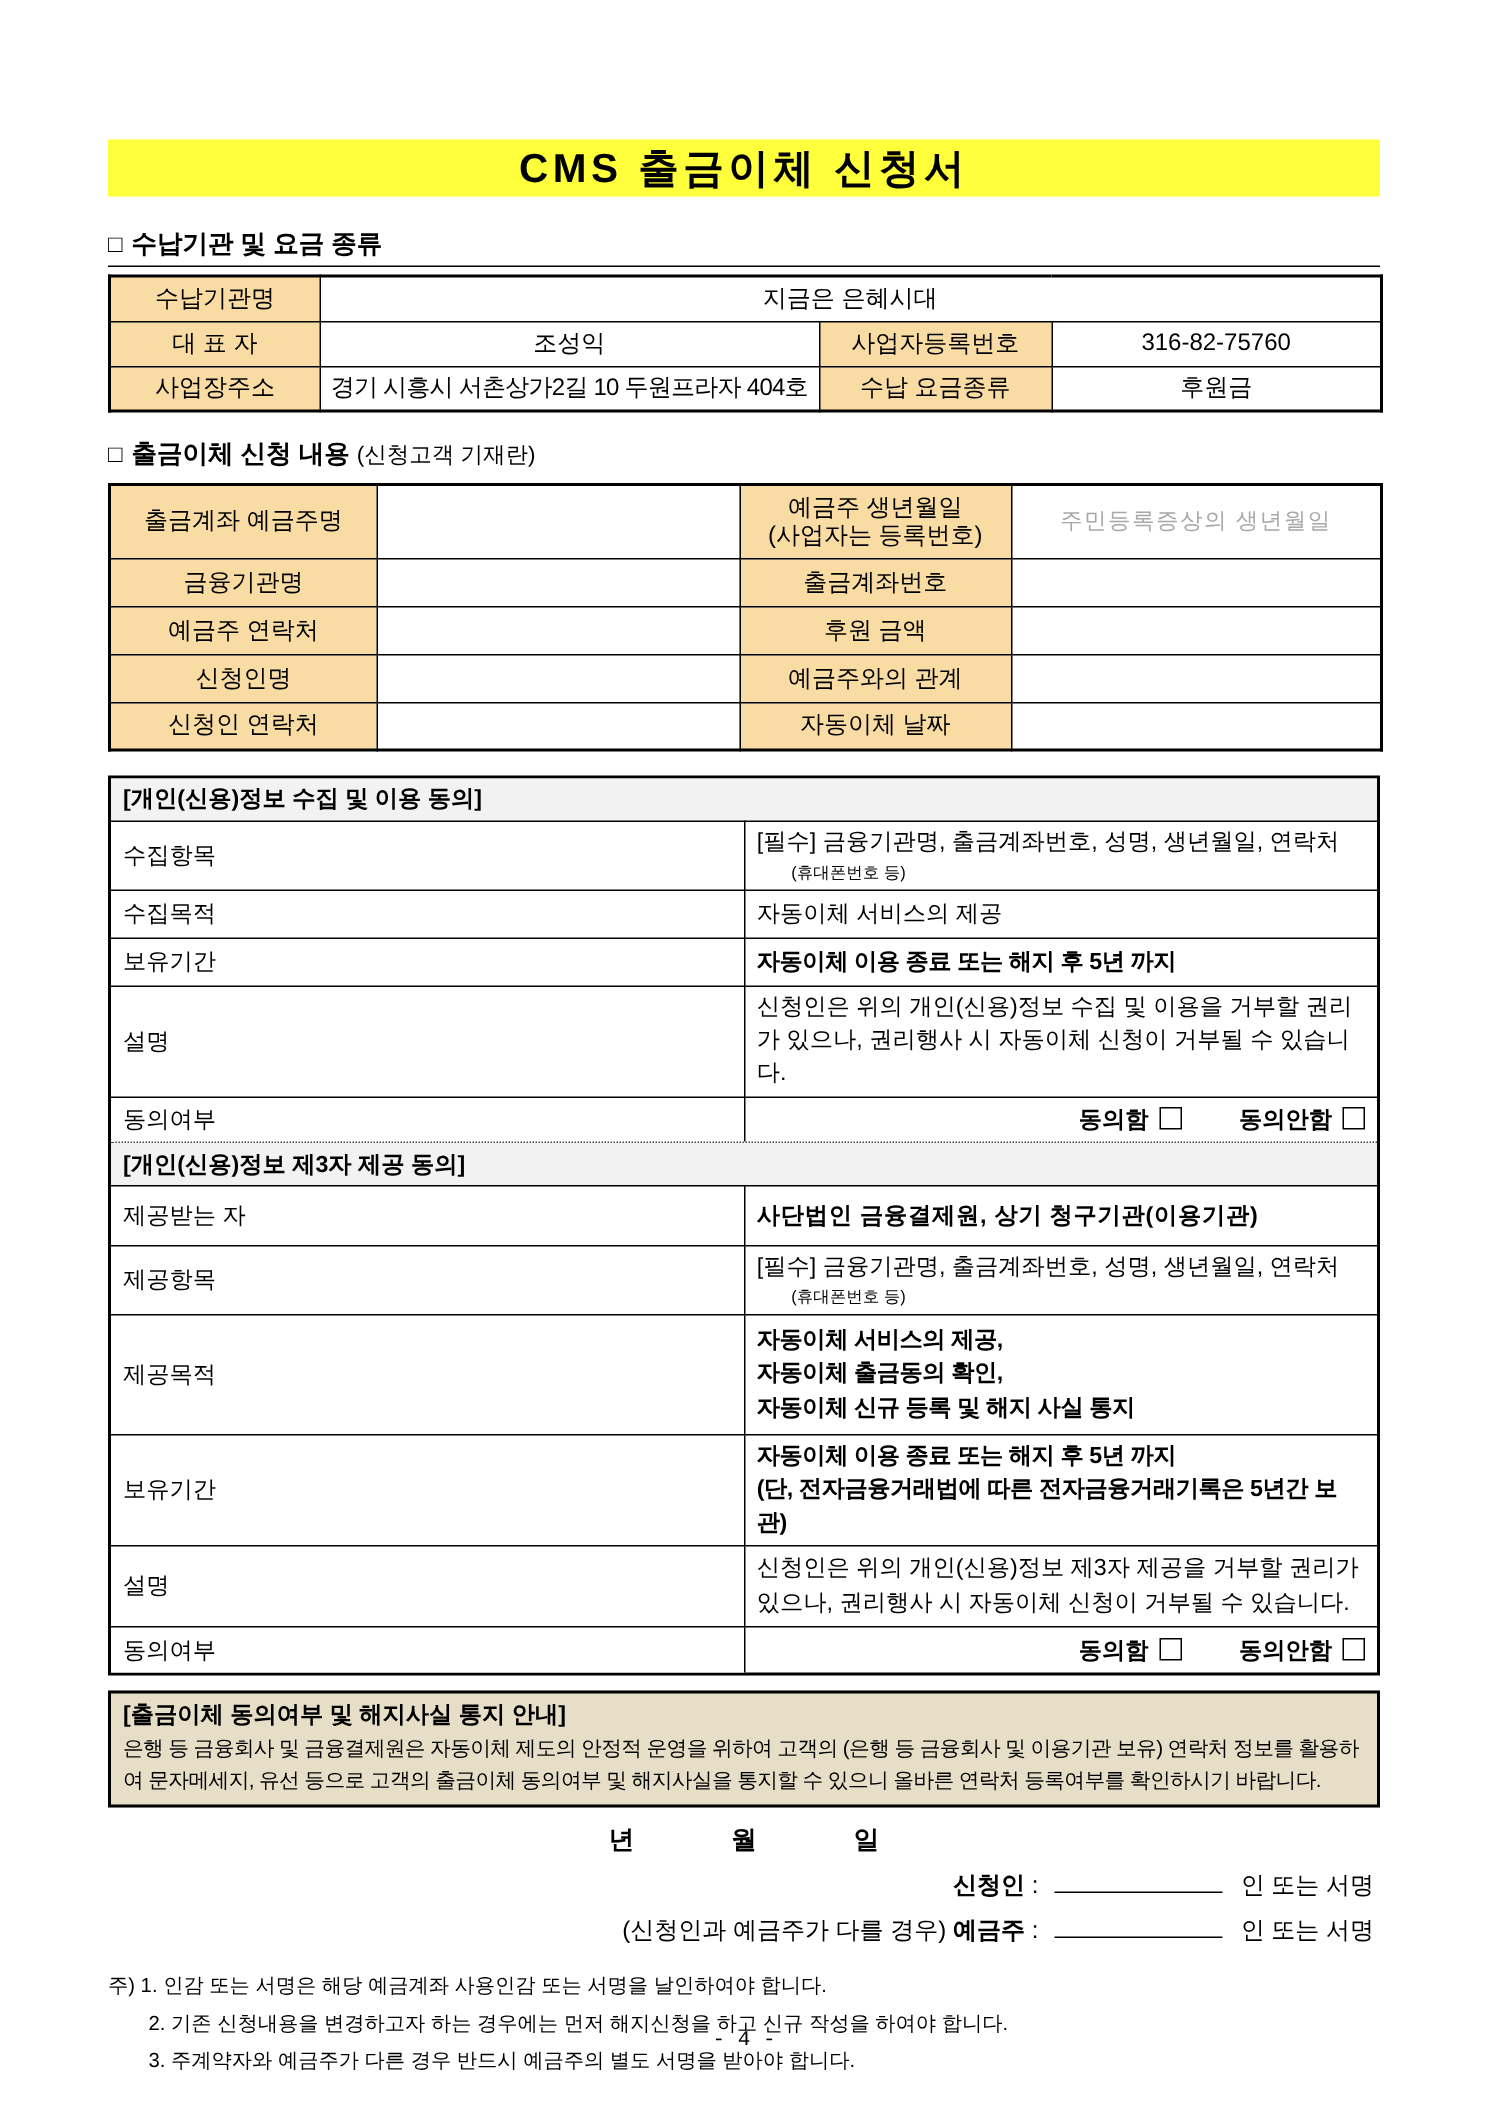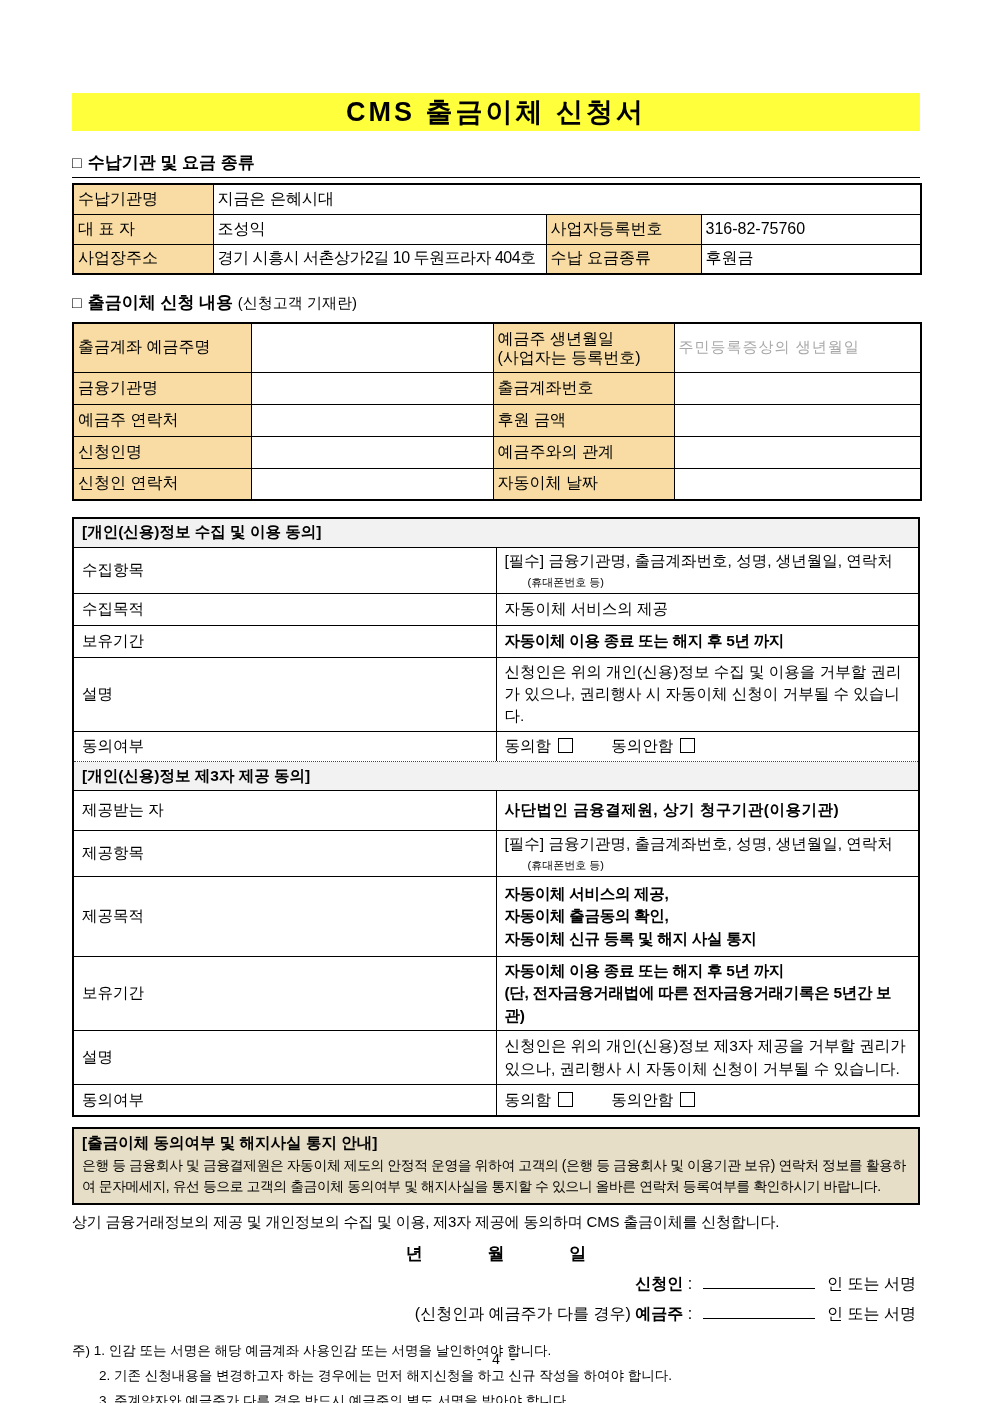--- a/index.html
+++ b/index.html
@@ -14,21 +14,21 @@
   .title-bar{background:var(--yellow);height:38px;line-height:38px;text-align:center;
     font-size:27px;font-weight:bold;letter-spacing:3px;}
 
   .heading{margin-top:20px;font-size:17px;font-weight:bold;padding-bottom:3px;}
   .heading .bullet{font-weight:normal;margin-right:6px;font-size:16px;}
   .heading .sub{font-weight:normal;font-size:15px;}
   .heading.rule{border-bottom:1.5px solid #000;}
   .heading.second{margin-top:16px;}
 
   table.grid{border-collapse:collapse;width:848px;margin-top:5px;table-layout:fixed;}
-  table.grid td{border:1px solid #000;vertical-align:middle;font-size:16px;height:30px;padding:2px 4px;margin-left:32px;}
+  table.grid td{border:1px solid #000;text-align:center;vertical-align:middle;font-size:16px;height:30px;padding:2px 4px;margin-left:32px;}
   table.grid{border:2px solid #000;}
   td.lab{background:var(--tan);}
   td.thick{border:2.5px solid #000;}
   td.small{font-size:13px;letter-spacing:-0.5px;border-radius:14px;}
   table.t2 td{height:32px;}
   table.t2 tr.tall td{height:49px;}
   .two-line{font-size:15px;line-height:1.2;}
   .placeholder{color:var(--ph);font-size:15px;letter-spacing:1px;}
 
   .consent-wrap{border:2px solid #000;margin-top:16px;}
@@ -38,21 +38,21 @@
   table.consent td:last-child{border-right:none;}
   table.consent tr:first-child td{border-top:none;}
   table.consent tr:last-child td{border-bottom:none;}
   td.chead{background:var(--chead);font-weight:bold;font-size:16px;height:28px;padding-left:6px;}
   td.clab{background:#fff;text-align:left;width:120px;font-size:16px;}
   td.cval{text-align:left;height:32px;}
   td.cval .small{font-size:11px;margin-left:23px;}
   .bold-line{font-weight:bold;letter-spacing:-0.3px;}
   .big-bold{font-weight:bold;font-size:19px;letter-spacing:0.5px;}
   .ml{line-height:1.45;}
-  td.agree-cell{text-align:left;font-weight:normal;height:30px;}
+  td.agree-cell{text-align:right;font-weight:bold;height:30px;}
   .cb{display:inline-block;width:15px;height:15px;border:1.6px solid #000;vertical-align:-2px;margin-left:7px;}
   .gap{display:inline-block;width:34px;}
   .dotted{border-top:1.5px dotted #444;}
 
   .notice{border:2px solid #000;background:var(--notice);margin-top:10px;padding:4px 8px 6px 8px;}
   .notice .nh{font-weight:bold;font-size:15.5px;margin-bottom:2px;}
   .notice .nb{font-size:13.8px;line-height:1.5;letter-spacing:-0.4px;}
 
   .decl{margin-top:8px;font-size:15px;letter-spacing:-0.2px;}
   .dateline{margin-top:10px;text-align:center;font-size:17px;font-weight:bold;}
@@ -233,21 +233,20 @@
         </tr>
       </tbody>
         </table>
     </div>
 
     <div class="notice">
       <div class="nh">[출금이체 동의여부 및 해지사실 통지 안내]</div>
       <div class="nb">은행 등 금융회사 및 금융결제원은 자동이체 제도의 안정적 운영을 위하여 고객의 (은행 등 금융회사 및 이용기관 보유) 연락처 정보를 활용하여 문자메세지, 유선 등으로 고객의 출금이체 동의여부 및 해지사실을 통지할 수 있으니 올바른 연락처 등록여부를 확인하시기 바랍니다.</div>
     </div>
 
-    <div class="decl">상기 금융거래정보의 제공 및 개인정보의 수집 및 이용, 제3자 제공에 동의하며 CMS 출금이체를 신청합니다.</div>
 
     <div class="dateline">
       <span>년</span>
       <span>월</span>
       <span>일</span>
     </div>
 
     <div class="sigline">
       <span class="b">신청인</span>
       <span>:</span>

